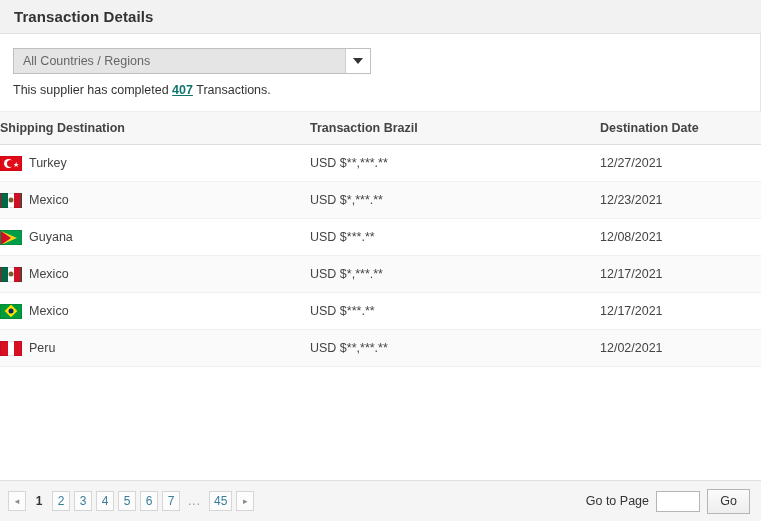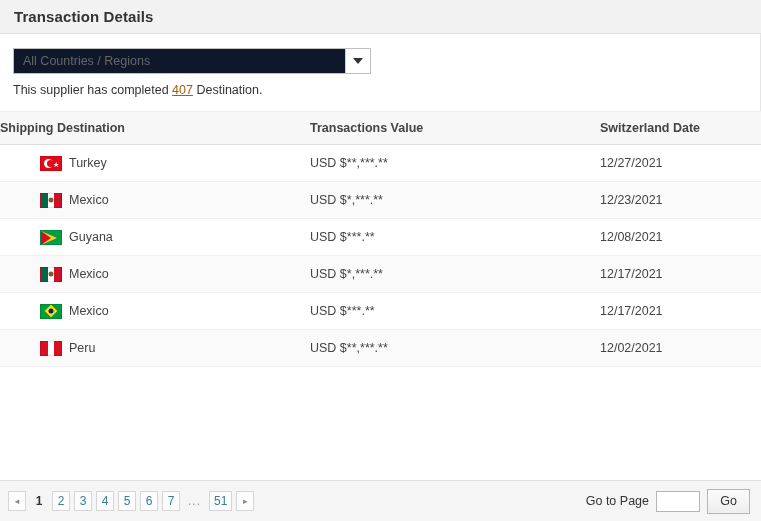--- a/index.html
+++ b/index.html
@@ -47,21 +47,21 @@
     box-sizing: border-box;
     background: #ffffff;
     border-right: 1px solid #e5e5e5;
     border-left: 1px solid #ffffff;
   }
   .select-wrap {
     position: relative;
     width: 358px;
     height: 26px;
     border: 1px solid #bfbfbf;
-    background: #0f172a;
+    background: #e5e5e5;
     box-sizing: border-box;
     display: flex;
     align-items: center;
   }
   .select-wrap .sel-text {
     padding-left: 9px;
     font-size: 12.5px;
     color: #666666;
     flex: 1;
     white-space: nowrap;
@@ -83,21 +83,22 @@
     border-top: 6px solid #333333;
   }
 
   .summary {
     margin-top: 9px;
     padding-bottom: 14px;
     font-size: 12.5px;
     color: #333333;
   }
   .summary .count {
-    color: #a16207;
+    color: #0f766e;
+    font-weight: bold;
   }
 
   
   .tbl {
     width: 100%;
     border-collapse: collapse;
     table-layout: fixed;
     border-top: 1px solid #e3e3e3;
   }
   .tbl th {
@@ -131,21 +132,20 @@
   .col-date  { width: 161px; }
 
   .pad-dest  { padding-left: 30px; }
   .pad-value { padding-left: 10px; }
   .pad-date  { padding-left: 20px; }
 
   .dest-cell {
     display: flex;
     align-items: center;
     gap: 7px;
-    padding-left: 40px;
   }
 
   
   .flag {
     width: 22px;
     height: 15px;
     flex: 0 0 22px;
     position: relative;
     overflow: hidden;
     display: inline-block;
@@ -370,35 +370,35 @@
   </div>
 
   <div class="filterzone">
     <div class="select-wrap">
       <span class="sel-text">All Countries / Regions</span>
       <span class="sel-arrow">
         <span class="caret-down"></span>
       </span>
     </div>
     <div class="summary">
-      <span>This supplier has completed </span><a class="count" href="#">407</a><span> Destination.</span>
+      <span>This supplier has completed </span><a class="count" href="#">407</a><span> Transactions.</span>
     </div>
   </div>
 
   <table class="tbl">
     <colgroup>
       <col class="col-dest">
       <col class="col-value">
       <col class="col-date">
     </colgroup>
     <thead>
       <tr>
         <th class="pad-dest">Shipping Destination</th>
-        <th class="pad-value">Transactions Value</th>
-        <th class="pad-date">Switzerland Date</th>
+        <th class="pad-value">Transaction Brazil</th>
+        <th class="pad-date">Destination Date</th>
       </tr>
     </thead>
     <tbody>
         <tr>
           <td class="pad-dest">
             <span class="dest-cell">
               <span class="flag flag-tr">
                 <span class="crescent"></span>
                 <span class="crescent-cut"></span>
                 <span class="star">★</span>
@@ -476,21 +476,21 @@
     <div class="pager">
         <div class="pg arrow">◂</div>
         <div class="pg current">1</div>
         <div class="pg">2</div>
         <div class="pg">3</div>
         <div class="pg">4</div>
         <div class="pg">5</div>
         <div class="pg">6</div>
         <div class="pg">7</div>
         <div class="pg ellipsis">...</div>
-        <div class="pg">51</div>
+        <div class="pg">45</div>
         <div class="pg arrow">▸</div>
       </div>
     <div class="goto">
       <span class="lbl">Go to Page</span>
       <input type="text" placeholder="" style="">
       <div class="gobtn">Go</div>
     </div>
   </div>
 
 </div>

